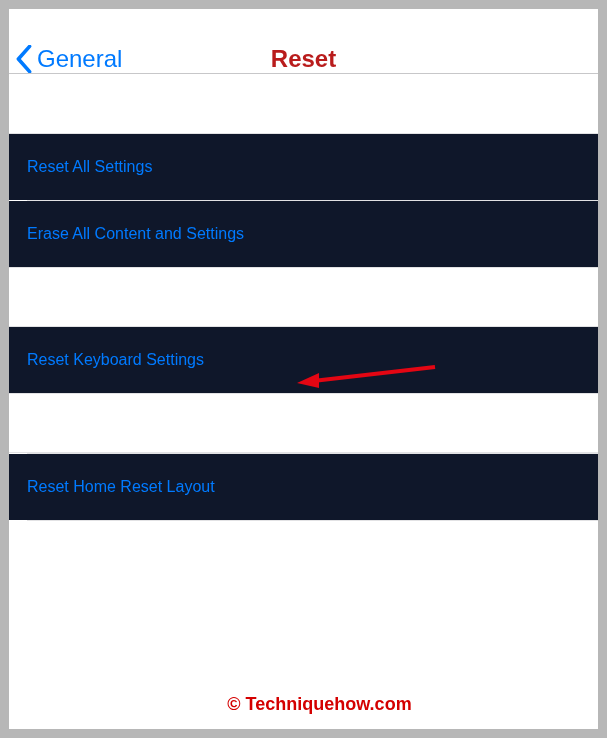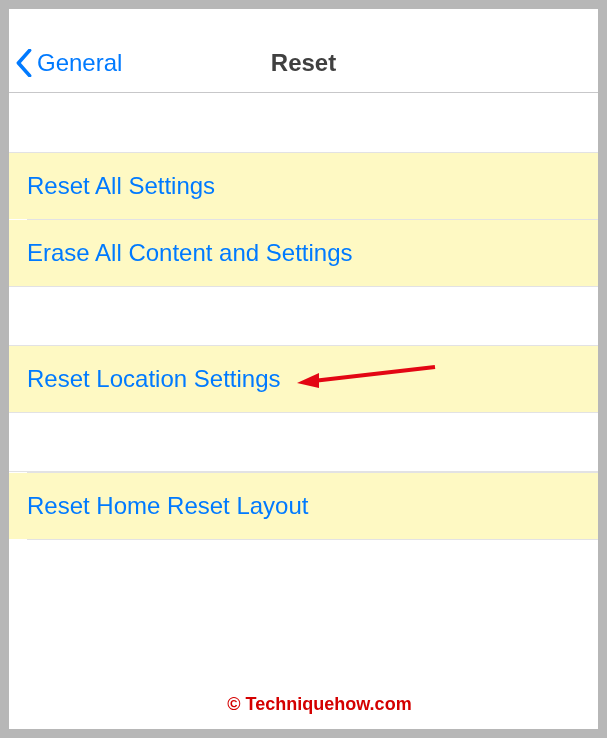--- a/index.html
+++ b/index.html
@@ -16,26 +16,25 @@
       position: relative;
     }
     .screen {
       width: 100%;
       height: 100%;
       background: #ffffff;
       overflow: hidden;
       position: relative;
     }
     .nav-bar {
-      height: 44px;
+      height: 65px;
       display: flex;
-      align-items: flex-start;
+      align-items: flex-end;
       position: relative;
       border-bottom: 1px solid #c7c7c9;
-      margin-top: 40px;
     }
     .back-button {
       display: flex;
       align-items: center;
       padding-left: 6px;
       color: #007aff;
       font-size: 24px;
       cursor: pointer;
     }
     .back-chevron {
@@ -43,42 +42,42 @@
       height: 28px;
       margin-right: 4px;
     }
     .nav-title {
       position: absolute;
       left: 0;
       right: 0;
       text-align: center;
       font-size: 24px;
       font-weight: 600;
-      color: #404040;
+      color: #b91c1c;
       pointer-events: none;
     }
     .spacer {
       height: 60px;
       background: #ffffff;
       border-bottom: 1px solid #e2e2e4;
     }
     .spacer-mid {
       height: 60px;
       background: #ffffff;
       border-top: 1px solid #e2e2e4;
       border-bottom: 1px solid #e2e2e4;
     }
     .row {
       height: 66px;
       display: flex;
       align-items: center;
       padding-left: 18px;
-      font-size: 24px;
+      font-size: 16px;
       color: #007aff;
-      background: #fef9c3;
+      background: #0f172a;
       cursor: pointer;
     }
     .divider {
       height: 1px;
       background: #e2e2e4;
       margin-left: 18px;
     }
     .arrow-annotation {
       position: absolute;
       left: 286px;
@@ -118,21 +117,21 @@
     <span>Reset All Settings</span>
   </div>
   <div class="divider"></div>
   <div class="row">
     <span>Erase All Content and Settings</span>
   </div>
 
   <div class="spacer-mid"></div>
 
   <div class="row">
-    <span>Reset Location Settings</span>
+    <span>Reset Keyboard Settings</span>
   </div>
 
   <div class="spacer-mid"></div>
 
   <div class="divider"></div>
   <div class="row">
     <span>Reset Home Reset Layout</span>
   </div>
   <div class="divider"></div>
 

